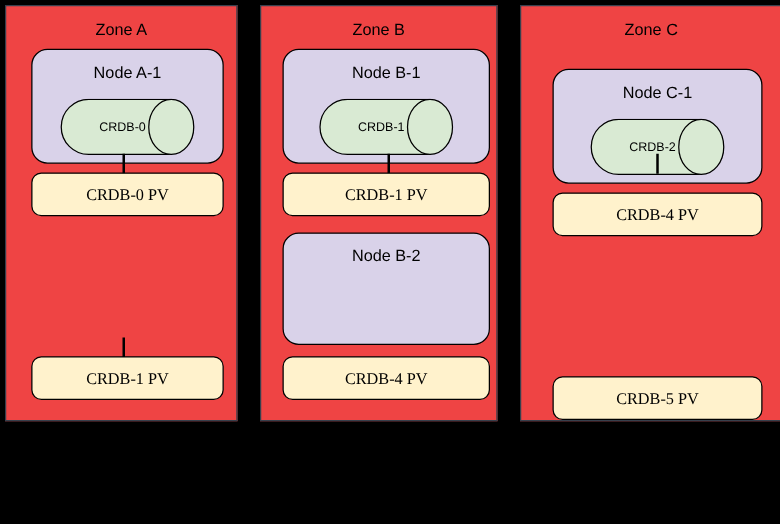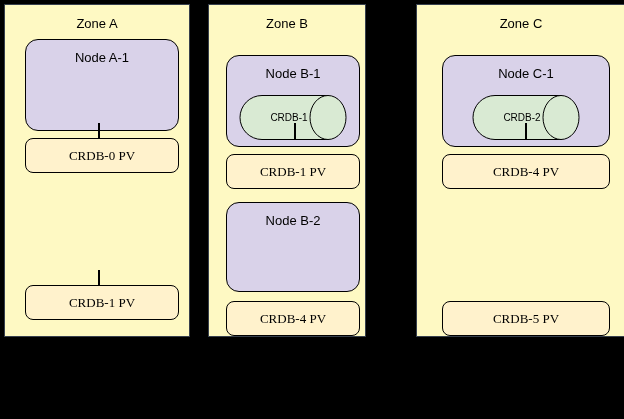--- a/index.html
+++ b/index.html
@@ -7,35 +7,35 @@
     width: 624px; height: 419px;
     background: #000000;
     font-family: "Liberation Sans", sans-serif;
     color: #000000;
     overflow: hidden;
   }
   .stage { position: relative; width: 624px; height: 419px; }
 
   .zone {
     position: absolute; top: 4px; height: 333px;
-    background: #fef9c3;
+    background: #ef4444;
     border: 1px solid #37404d;
   }
   .zone-a { left: 4px;   width: 186px; }
-  .zone-b { left: 208px; width: 158px; }
+  .zone-b { left: 208px; width: 190px; }
   .zone-c { left: 416px; width: 210px; }
 
   .zone-label {
     position: absolute; top: 11px; left: 0; right: 0;
     text-align: center; font-size: 13px;
   }
 
   
   .zone-a .inner { left: 20px; right: 10px; }
-  .zone-b .inner { left: 17px; right: 5px; margin-top: 16px;  }
+  .zone-b .inner { left: 17px; right: 5px;  }
   .zone-c .inner { left: 25px; right: 15px; margin-top: 16px; }
   .inner { position: absolute; }
 
   .node {
     background: #d9d2e9;
     border: 1px solid #000000;
     border-radius: 13px;
   }
   .node-r1 { top: 34px;  height: 92px; }
   .node-r2 { top: 181px; height: 90px; }
@@ -78,20 +78,27 @@
 </head>
 <body>
 
 <div class="stage">
 
   <section class="zone zone-a">
     <div class="zone-label">Zone A</div>
 
     <div class="inner node node-r1">
       <div class="node-label">Node A-1</div>
+      <div class="pod">
+        <svg width="108" height="45" viewBox="0 0 108 45">
+          <path d="M 89 0.5 H 23 A 22 22 0 0 0 23 44.5 H 89 Z" fill="#d9ead3" stroke="#000000" stroke-width="1"></path>
+          <ellipse cx="89" cy="22.5" rx="18" ry="22" fill="#d9ead3" stroke="#000000" stroke-width="1"></ellipse>
+          <text class="pod-text" x="50" y="26" text-anchor="middle">CRDB-0</text>
+        </svg>
+      </div>
     </div>
     <div class="connector conn-r1"></div>
     <div class="inner pv pv-r1">CRDB-0 PV</div>
 
     <div class="connector conn-r2"></div>
     <div class="inner pv pv-r2">CRDB-1 PV</div>
   </section>
 
   <section class="zone zone-b">
     <div class="zone-label">Zone B</div>

